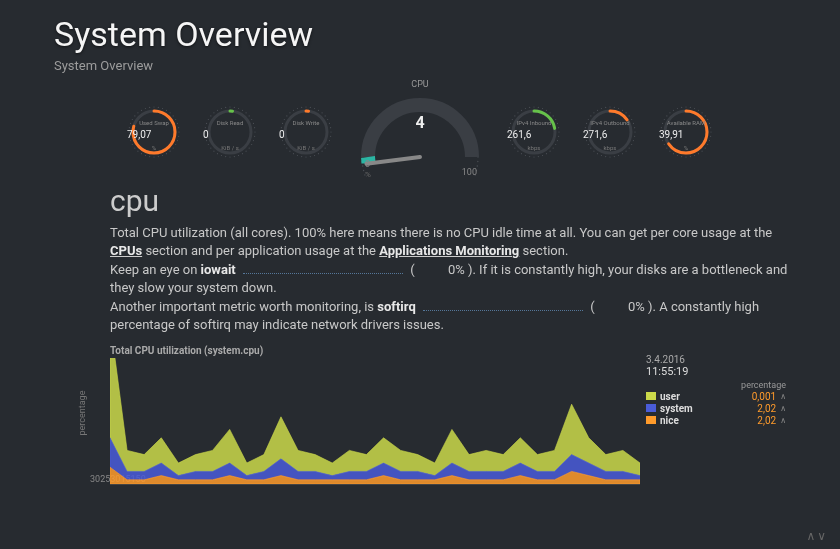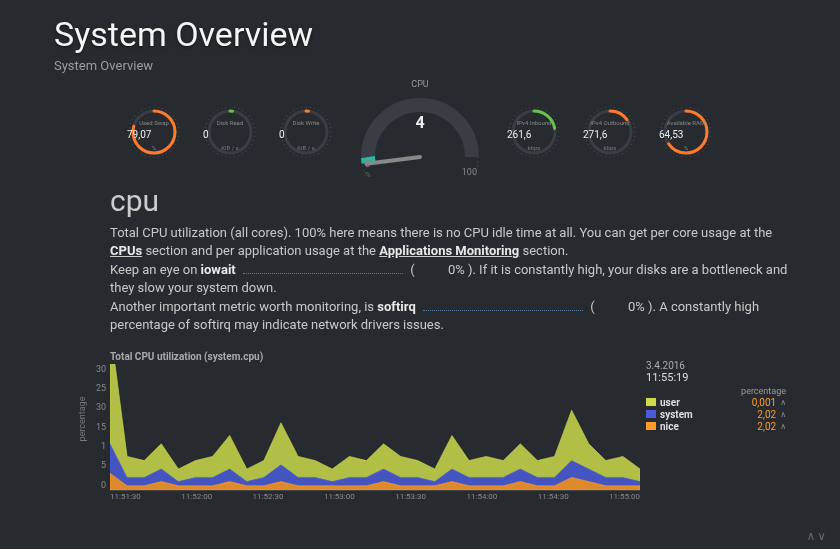--- a/index.html
+++ b/index.html
@@ -17,24 +17,24 @@
   .gauge-cpu-val{position:absolute;left:0;right:0;top:26px;text-align:center;font-size:16px;font-weight:700;color:#eee}
   .gauge-cpu-min{position:absolute;left:10px;bottom:8px;font-size:9px;color:#888}
   .gauge-cpu-max{position:absolute;right:8px;bottom:0;font-size:9px;color:#888}
   .gauge-cpu-pct{position:absolute;left:10px;bottom:-2px;font-size:8px;color:#666}
   .section{margin:6px 0 0 110px}
   h2.section-title{font-size:30px;font-weight:400;color:#ccc;margin:0 0 6px 0}
   .desc{font-size:13px;line-height:1.42;color:#c8c8c8;max-width:680px}
   .desc b{color:#e8e8e8;font-weight:700}
   .metric-line{display:inline-block;border-bottom:1px dotted #579;width:150px;height:10px;vertical-align:baseline;margin:0 4px}
   .metric-line.wide{width:160px}
-  .chart-wrap{position:relative;margin-top:16px}
+  .chart-wrap{position:relative;margin-top:10px}
   .chart-title{font-size:10px;font-weight:700;color:#aaa;margin:0 0 2px 0}
   .chart-area{position:relative;height:140px;width:680px}
-  .ylabels{position:absolute;left:-20px;top:0;bottom:14px;display:flex;flex-direction:column;justify-content:space-between;font-size:9px;color:#888;align-items:flex-end;width:16px}
+  .ylabels{position:absolute;left:-20px;top:0;bottom:14px;display:flex;justify-content:space-between;font-size:9px;color:#888;align-items:flex-end;width:16px}
   .plot{position:absolute;left:0;top:0;width:530px;height:126px;border-bottom:1px solid #444}
   .xlabels{position:absolute;left:0;top:128px;width:530px;display:flex;justify-content:space-between;font-size:8px;color:#888}
   .ylabel-rot{position:absolute;left:-50px;top:50px;transform:rotate(-90deg);font-size:9px;color:#777}
   .legend{position:absolute;left:536px;top:-4px;width:140px;font-size:10px}
   .legend .date{color:#aaa}
   .legend .time{color:#ddd;font-weight:400;font-size:11px}
   .legend .pct-head{text-align:right;color:#999;font-size:9px;margin-top:2px}
   .legend-row{display:flex;align-items:center;gap:4px;margin-top:1px}
   .legend-sw{width:10px;height:8px;display:inline-block}
   .legend-name{color:#ddd;font-weight:700;flex:0 0 auto}
@@ -362,21 +362,21 @@
         <circle cx="5.349364905389034" cy="14.499999999999996" r="0.6" fill="#4a4e54"></circle>
         <circle cx="7.848888922025548" cy="10.930309757836518" r="0.6" fill="#4a4e54"></circle>
         <circle cx="10.930309757836515" cy="7.8488889220255516" r="0.6" fill="#4a4e54"></circle>
         <circle cx="14.49999999999999" cy="5.3493649053890415" r="0.6" fill="#4a4e54"></circle>
         <circle cx="18.449496416858267" cy="3.507684480352296" r="0.6" fill="#4a4e54"></circle>
         <circle cx="22.65879555832674" cy="2.3798061746947994" r="0.6" fill="#4a4e54"></circle>
         <circle cx="27" cy="27" r="21" fill="none" stroke="#3a3e44" stroke-width="3"></circle>
         <circle cx="27" cy="27" r="21" fill="none" stroke="#ff7a2b" stroke-width="3" stroke-dasharray="85.76547944300135 131.94689145077132" transform="rotate(-90 27 27)" stroke-linecap="round"></circle>
       </svg>
     <div class="gauge-label">Available RAM</div>
-    <div class="gauge-val">64,53</div>
+    <div class="gauge-val">39,91</div>
     <div class="gauge-unit">%</div>
   </div>
 </div>
 
 <div class="section">
   <h2 class="section-title">cpu</h2>
   <div class="desc">
     <span>Total CPU utilization (all cores). 100% here means there is no CPU idle time at all. You can get per core usage at the </span>
     <a href="#"><b>CPUs</b></a>
     <span> section and per application usage at the </span>
@@ -407,30 +407,20 @@
           <div>15</div>
           <div>1</div>
           <div>5</div>
           <div>0</div>
         </div>
       <svg class="plot" id="plot" preserveAspectRatio="none" viewBox="0 0 530 126">
           <path d="M 0 79.80000000000001 L 0 -37.80000000000001 L 17.096774193548388 92.4 L 34.193548387096776 96.6 L 51.29032258064516 79.80000000000001 L 68.38709677419355 105 L 85.48387096774194 96.6 L 102.58064516129032 92.4 L 119.6774193548387 71.4 L 136.7741935483871 105 L 153.8709677419355 96.6 L 170.96774193548387 58.8 L 188.06451612903226 92.4 L 205.16129032258064 96.6 L 222.25806451612905 105 L 239.3548387096774 92.4 L 256.4516129032258 96.6 L 273.5483870967742 79.80000000000001 L 290.64516129032256 92.4 L 307.741935483871 96.6 L 324.8387096774194 105 L 341.93548387096774 71.4 L 359.0322580645161 96.6 L 376.1290322580645 92.4 L 393.2258064516129 96.6 L 410.3225806451613 79.80000000000001 L 427.41935483870964 96.6 L 444.5161290322581 92.4 L 461.61290322580646 46.2 L 478.7096774193548 79.80000000000001 L 495.8064516129032 96.6 L 512.9032258064516 92.4 L 530 105 L 530 117.6 L 512.9032258064516 113.4 L 495.8064516129032 113.4 L 478.7096774193548 105 L 461.61290322580646 96.6 L 444.5161290322581 113.4 L 427.41935483870964 113.4 L 410.3225806451613 105 L 393.2258064516129 113.4 L 376.1290322580645 113.4 L 359.0322580645161 113.4 L 341.93548387096774 105 L 324.8387096774194 117.6 L 307.741935483871 113.4 L 290.64516129032256 113.4 L 273.5483870967742 105 L 256.4516129032258 113.4 L 239.3548387096774 113.4 L 222.25806451612905 117.6 L 205.16129032258064 113.4 L 188.06451612903226 113.4 L 170.96774193548387 100.8 L 153.8709677419355 113.4 L 136.7741935483871 117.6 L 119.6774193548387 105 L 102.58064516129032 113.4 L 85.48387096774194 113.4 L 68.38709677419355 117.6 L 51.29032258064516 105 L 34.193548387096776 113.4 L 17.096774193548388 113.4 L 0 79.80000000000001 Z" fill="#cbd94a" fill-opacity="0.85" stroke="#cbd94a" stroke-width="0.6"></path>
           <path d="M 0 109.2 L 0 79.80000000000001 L 17.096774193548388 113.4 L 34.193548387096776 113.4 L 51.29032258064516 105 L 68.38709677419355 117.6 L 85.48387096774194 113.4 L 102.58064516129032 113.4 L 119.6774193548387 105 L 136.7741935483871 117.6 L 153.8709677419355 113.4 L 170.96774193548387 100.8 L 188.06451612903226 113.4 L 205.16129032258064 113.4 L 222.25806451612905 117.6 L 239.3548387096774 113.4 L 256.4516129032258 113.4 L 273.5483870967742 105 L 290.64516129032256 113.4 L 307.741935483871 113.4 L 324.8387096774194 117.6 L 341.93548387096774 105 L 359.0322580645161 113.4 L 376.1290322580645 113.4 L 393.2258064516129 113.4 L 410.3225806451613 105 L 427.41935483870964 113.4 L 444.5161290322581 113.4 L 461.61290322580646 96.6 L 478.7096774193548 105 L 495.8064516129032 113.4 L 512.9032258064516 113.4 L 530 117.6 L 530 121.8 L 512.9032258064516 121.8 L 495.8064516129032 121.8 L 478.7096774193548 117.6 L 461.61290322580646 113.4 L 444.5161290322581 121.8 L 427.41935483870964 121.8 L 410.3225806451613 117.6 L 393.2258064516129 121.8 L 376.1290322580645 121.8 L 359.0322580645161 121.8 L 341.93548387096774 117.6 L 324.8387096774194 121.8 L 307.741935483871 121.8 L 290.64516129032256 121.8 L 273.5483870967742 117.6 L 256.4516129032258 121.8 L 239.3548387096774 121.8 L 222.25806451612905 121.8 L 205.16129032258064 121.8 L 188.06451612903226 121.8 L 170.96774193548387 117.6 L 153.8709677419355 121.8 L 136.7741935483871 121.8 L 119.6774193548387 117.6 L 102.58064516129032 121.8 L 85.48387096774194 121.8 L 68.38709677419355 121.8 L 51.29032258064516 117.6 L 34.193548387096776 121.8 L 17.096774193548388 121.8 L 0 109.2 Z" fill="#4a5cd9" fill-opacity="0.85" stroke="#4a5cd9" stroke-width="0.6"></path>
           <path d="M 0 126 L 0 109.2 L 17.096774193548388 121.8 L 34.193548387096776 121.8 L 51.29032258064516 117.6 L 68.38709677419355 121.8 L 85.48387096774194 121.8 L 102.58064516129032 121.8 L 119.6774193548387 117.6 L 136.7741935483871 121.8 L 153.8709677419355 121.8 L 170.96774193548387 117.6 L 188.06451612903226 121.8 L 205.16129032258064 121.8 L 222.25806451612905 121.8 L 239.3548387096774 121.8 L 256.4516129032258 121.8 L 273.5483870967742 117.6 L 290.64516129032256 121.8 L 307.741935483871 121.8 L 324.8387096774194 121.8 L 341.93548387096774 117.6 L 359.0322580645161 121.8 L 376.1290322580645 121.8 L 393.2258064516129 121.8 L 410.3225806451613 117.6 L 427.41935483870964 121.8 L 444.5161290322581 121.8 L 461.61290322580646 113.4 L 478.7096774193548 117.6 L 495.8064516129032 121.8 L 512.9032258064516 121.8 L 530 121.8 L 530 126 L 512.9032258064516 126 L 495.8064516129032 126 L 478.7096774193548 126 L 461.61290322580646 126 L 444.5161290322581 126 L 427.41935483870964 126 L 410.3225806451613 126 L 393.2258064516129 126 L 376.1290322580645 126 L 359.0322580645161 126 L 341.93548387096774 126 L 324.8387096774194 126 L 307.741935483871 126 L 290.64516129032256 126 L 273.5483870967742 126 L 256.4516129032258 126 L 239.3548387096774 126 L 222.25806451612905 126 L 205.16129032258064 126 L 188.06451612903226 126 L 170.96774193548387 126 L 153.8709677419355 126 L 136.7741935483871 126 L 119.6774193548387 126 L 102.58064516129032 126 L 85.48387096774194 126 L 68.38709677419355 126 L 51.29032258064516 126 L 34.193548387096776 126 L 17.096774193548388 126 L 0 126 Z" fill="#ff9b2b" fill-opacity="0.85" stroke="#ff9b2b" stroke-width="0.6"></path>
         </svg>
-      <div class="xlabels" id="xticks">
-          <div>11:51:30</div>
-          <div>11:52:00</div>
-          <div>11:52:30</div>
-          <div>11:53:00</div>
-          <div>11:53:30</div>
-          <div>11:54:00</div>
-          <div>11:54:30</div>
-          <div>11:55:00</div>
-        </div>
       <div class="legend">
         <div class="date">3.4.2016</div>
         <div class="time">11:55:19</div>
         <div class="pct-head">percentage</div>
         <div id="legend-rows">
             <div class="legend-row">
               <span class="legend-sw" style="background:#cbd94a"></span>
     <span class="legend-name">user</span>
     <span class="legend-val">0,001</span>
     <span class="legend-caret">∧</span>

